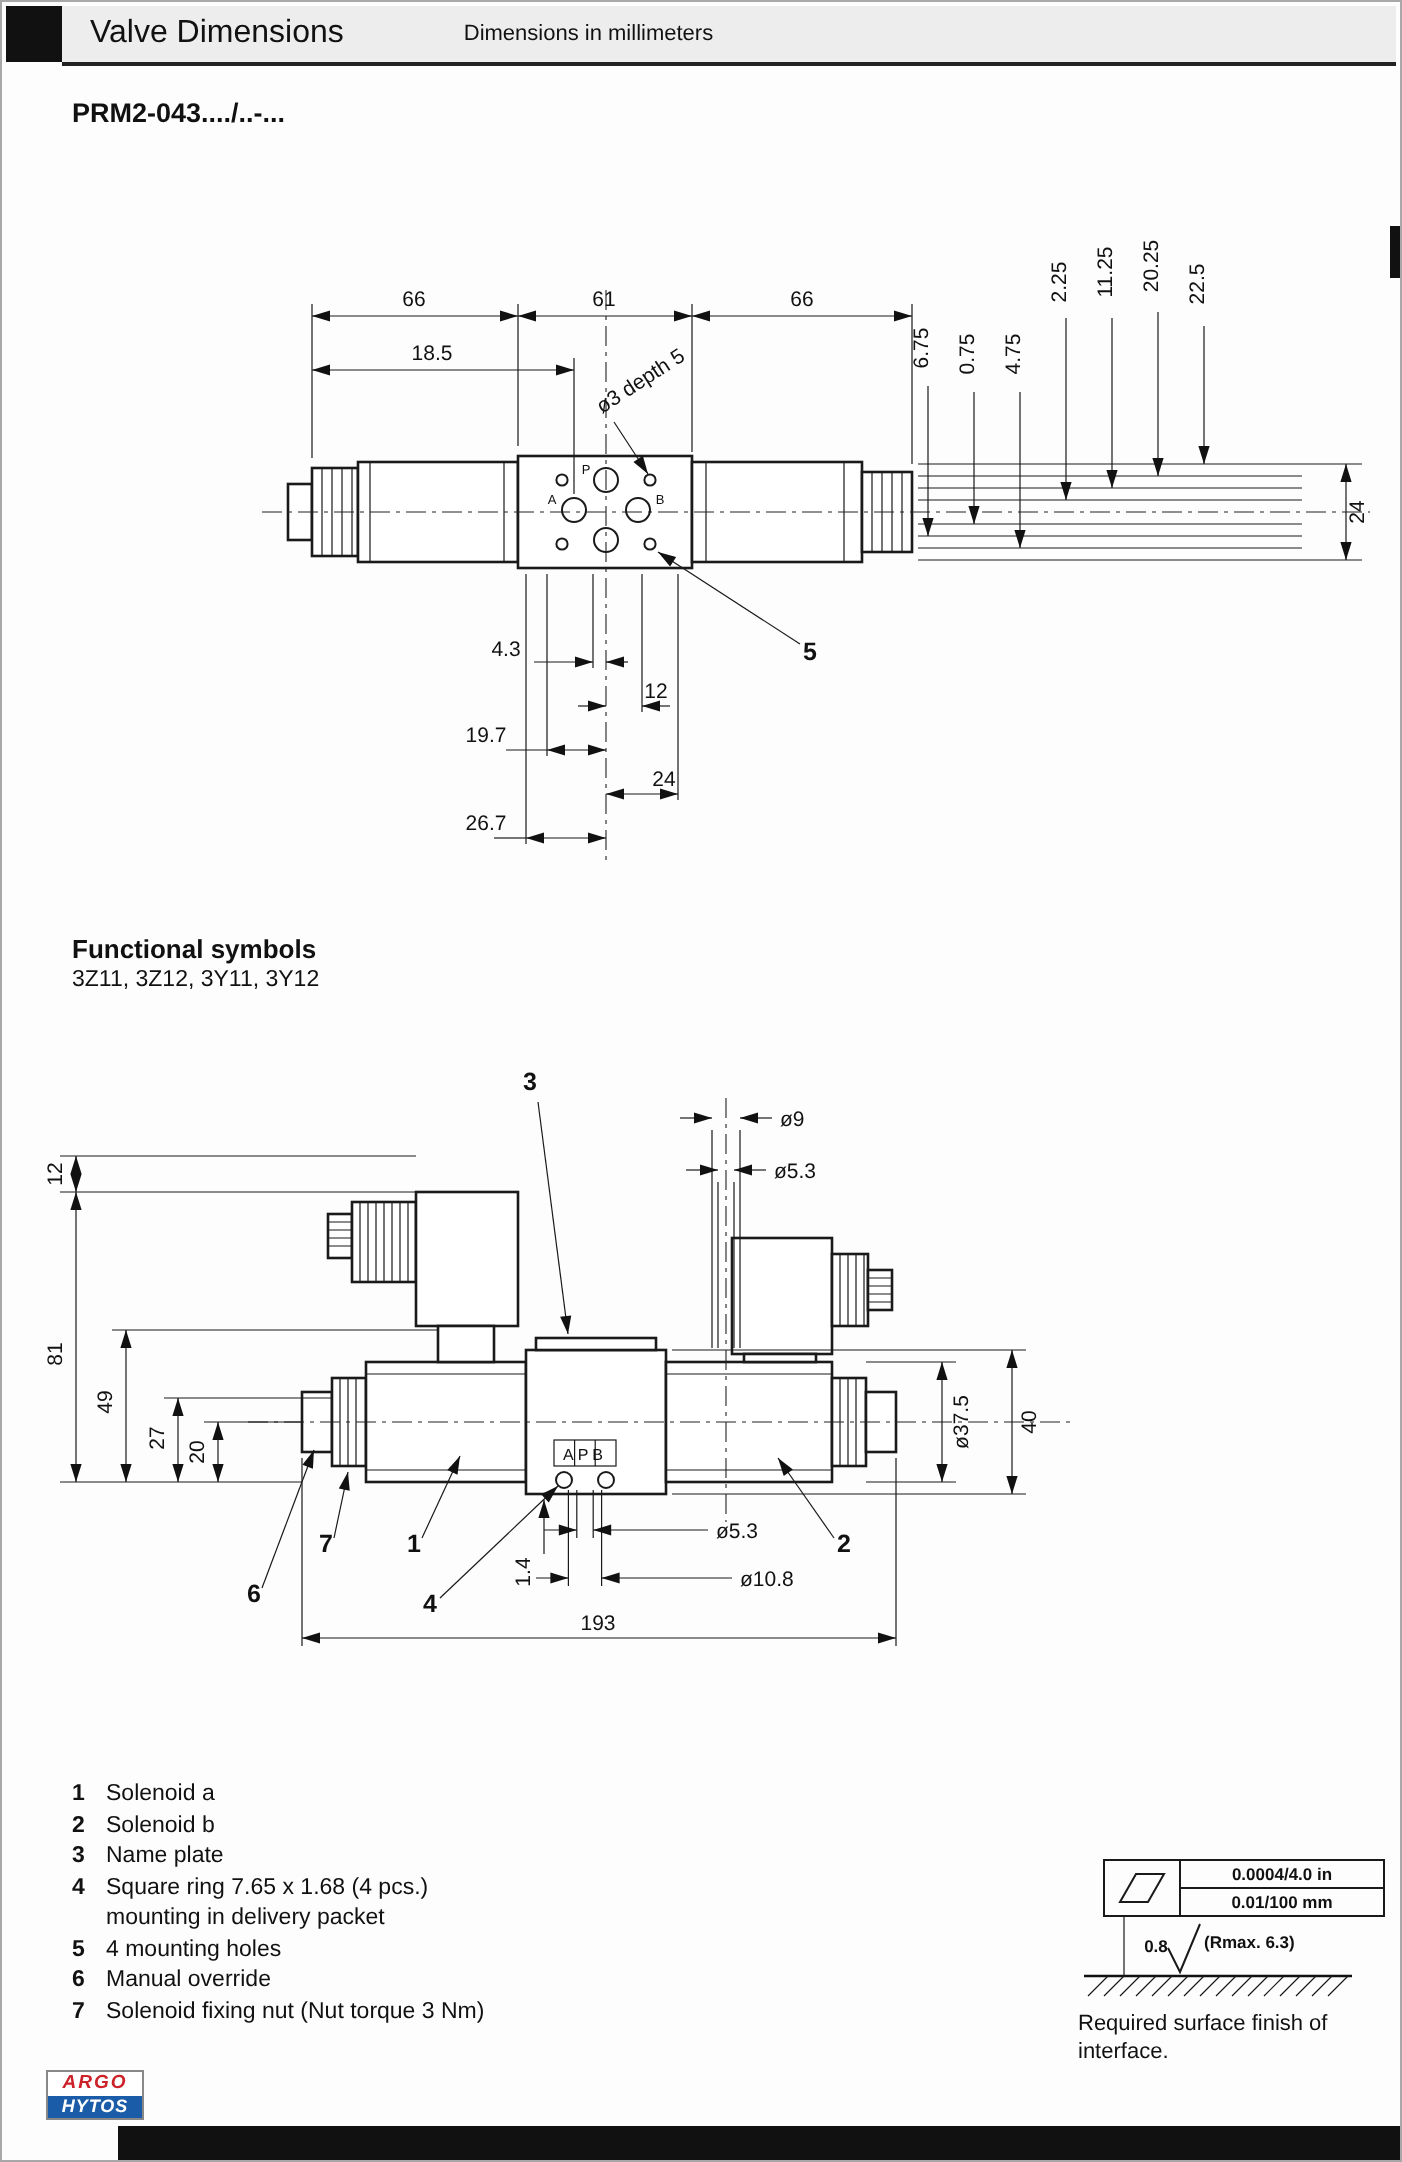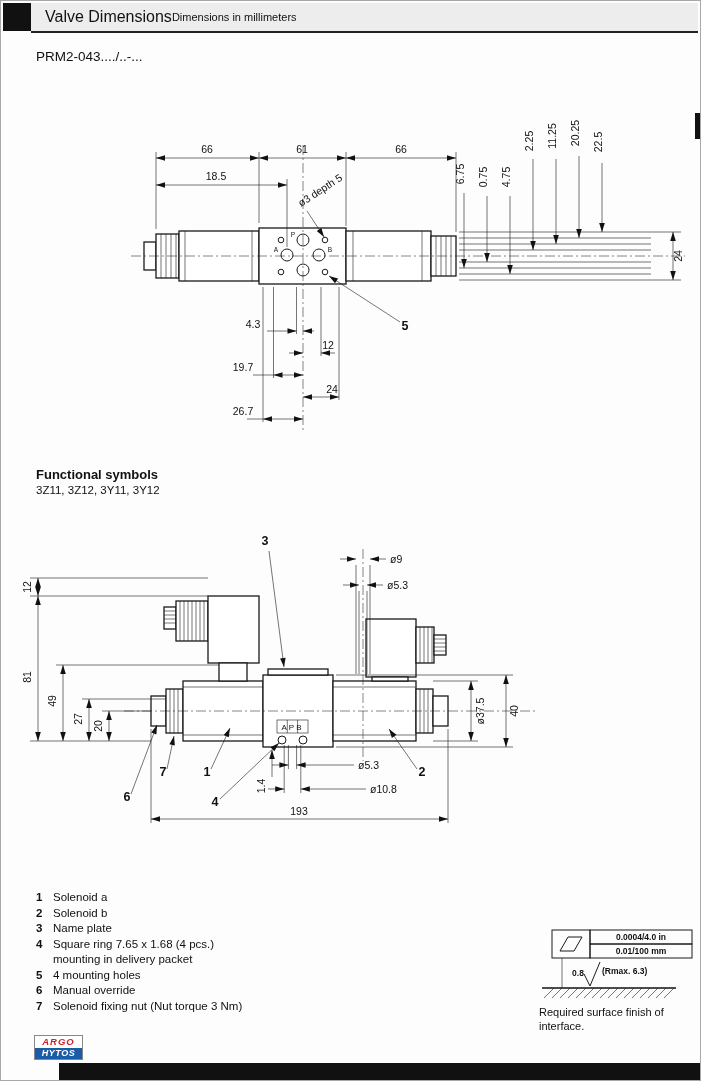--- a/index.html
+++ b/index.html
@@ -4,38 +4,38 @@
 <style>
   html,body{margin:0;padding:0;background:#e9e9e9;}
   .page{position:relative;width:701px;height:1081px;background:#fdfdfd;border:1px solid #a8a8a8;
         font-family:"Liberation Sans",sans-serif;color:#111;overflow:hidden;box-sizing:border-box;}
   .abs{position:absolute;}
   .corner{left:2px;top:2px;width:28px;height:28px;background:#111;}
   .righttab{left:694px;top:112px;width:7px;height:26px;background:#111;}
   .header{left:30px;top:2px;width:667px;height:28px;background:#ededed;border-bottom:2px solid #222;
           display:flex;align-items:center;}
   .title{margin-left:14px;font-weight:normal;font-size:16px;}
-  .subtitle{font-size:11px;text-align:center;}
-  .model{left:35px;top:48px;font-weight:normal;font-size:13.5px;text-align:right;}
+  .subtitle{margin-left:60px;font-size:11px;text-align:center;}
+  .model{left:35px;top:48px;font-weight:bold;font-size:13.5px;text-align:right;}
   .func{left:35px;top:466px;font-size:11.5px;}
   .func .flabel{font-weight:bold;font-size:13px;margin-bottom:2px;}
   svg{position:absolute;}
   .ol{fill:#fff;stroke:#1a1a1a;stroke-width:1.3;}
   .thin{fill:none;stroke:#1a1a1a;stroke-width:0.6;}
   .dl{fill:none;stroke:#1a1a1a;stroke-width:0.6;}
   .cl{fill:none;stroke:#222;stroke-width:0.55;stroke-dasharray:10 3 2 3;}
   .dt{font-family:"Liberation Sans",sans-serif;font-size:10.5px;fill:#111;}
   .pt{font-family:"Liberation Sans",sans-serif;font-size:6.5px;fill:#111;}
   .ct{font-family:"Liberation Sans",sans-serif;font-size:12.5px;font-weight:bold;fill:#111;}
   .st{font-family:"Liberation Sans",sans-serif;font-size:8.5px;font-weight:bold;fill:#111;}
   .legend{left:35px;top:889px;font-size:11.5px;}
   .lrow{display:flex;line-height:15.5px;}
   .lnum{width:17px;font-weight:bold;}
   .surfcap{left:538px;top:1004px;font-size:11px;line-height:14px;}
-  .logo{left:33px;top:1034px;width:47px;border:1px solid #888;}
+  .logo{left:22px;top:1034px;width:47px;border:1px solid #888;}
   .logo-top{background:#fff;color:#cc2229;font-style:italic;font-weight:bold;font-size:9.5px;
             text-align:center;height:12px;line-height:12px;letter-spacing:1px;}
   .logo-bottom{background:#1b5ca8;color:#fff;font-style:italic;font-weight:bold;font-size:9px;
             text-align:center;height:11px;line-height:11px;letter-spacing:0.5px;}
   .bottombar{left:58px;top:1062px;width:643px;height:19px;background:#111;}
 </style>
 </head>
 <body>
 
 <div class="page">

